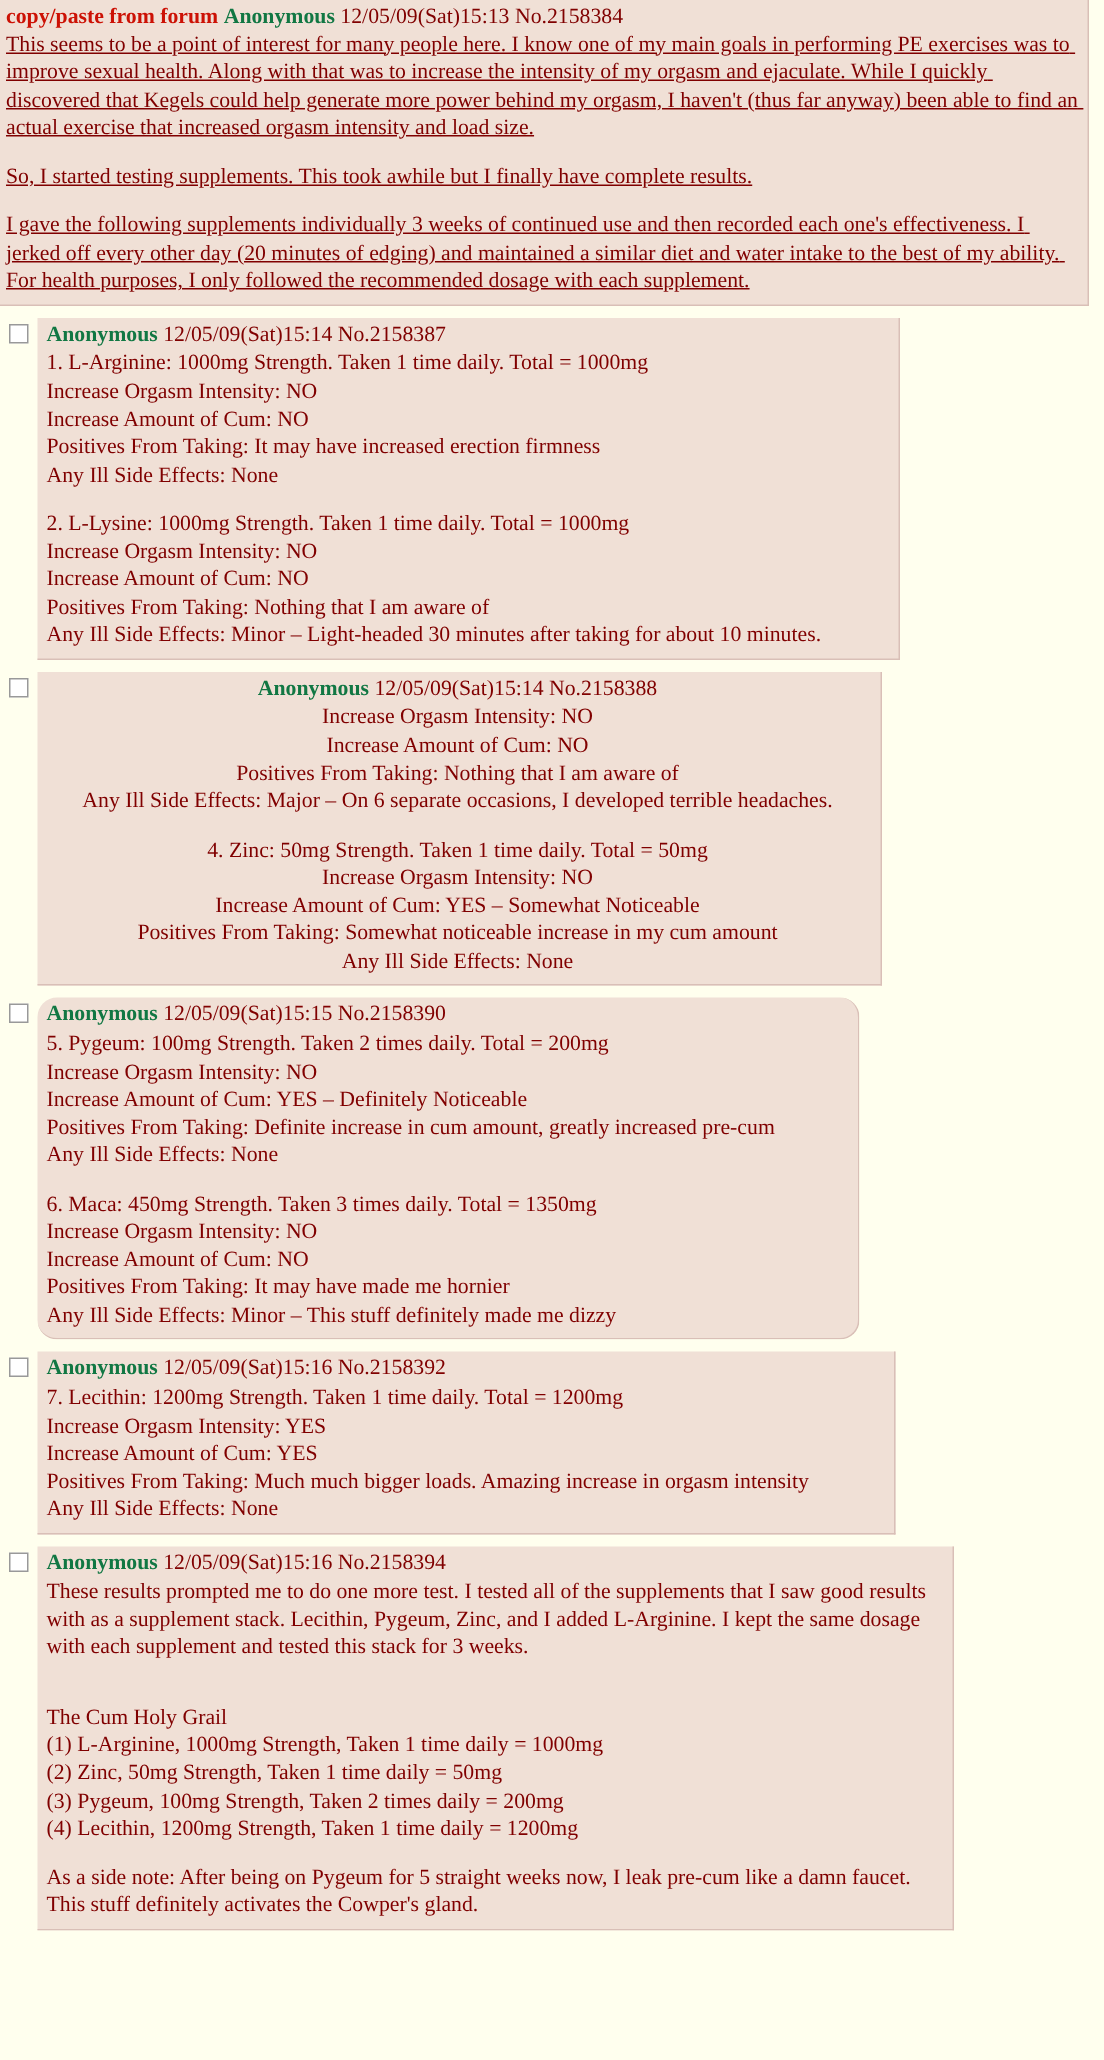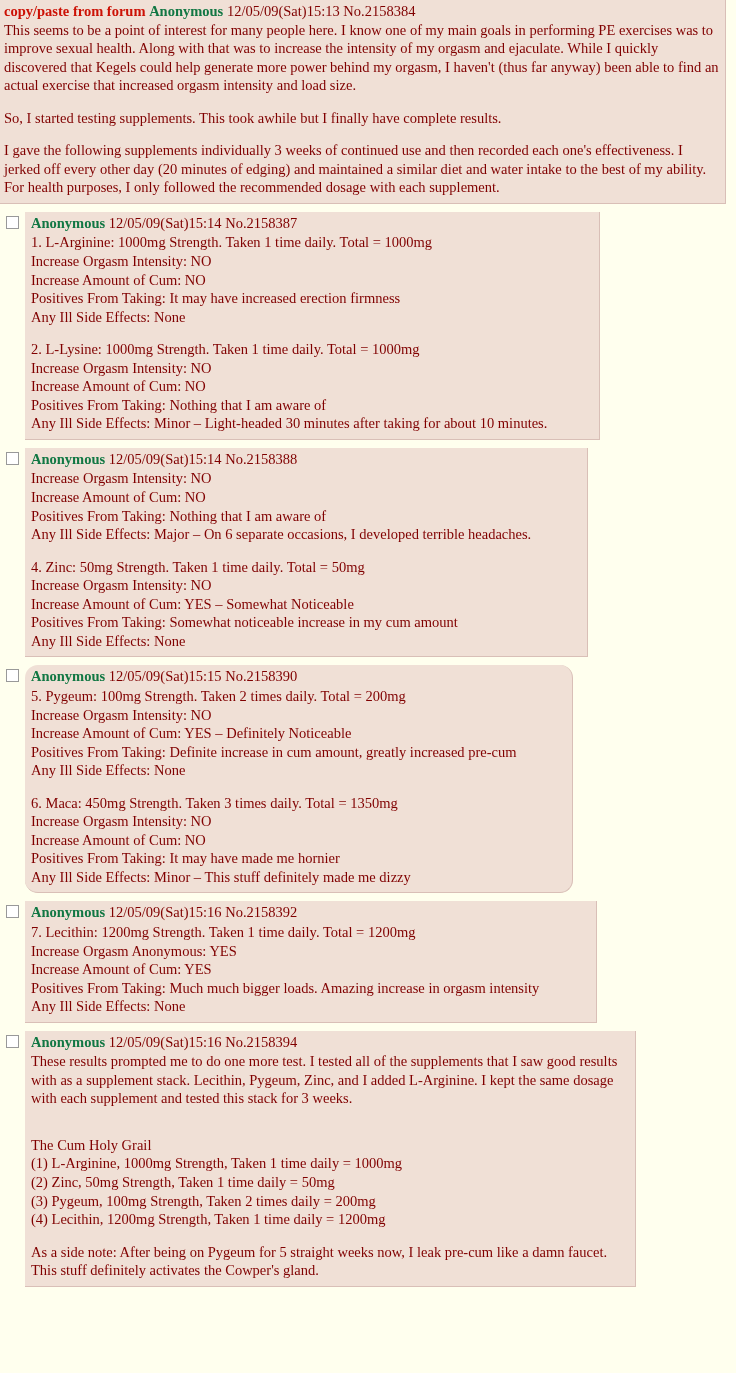--- a/index.html
+++ b/index.html
@@ -38,20 +38,21 @@
   }
   .name {
     color: #117743;
     font-weight: bold;
   }
   .meta {
     color: #800000;
   }
   .op-body p {
     margin: 0 0 0 0;
+    text-decoration: underline;
   }
   .op-body .blank {
     height: 14px;
   }
 
   
   .reply-wrap {
     padding: 0 16px 0 0;
     margin-top: 8px;
     display: flex;
@@ -82,21 +83,21 @@
   .reply-body p {
     margin: 0;
   }
   .reply-body .blank {
     height: 14px;
   }
   .post-line {
     white-space: pre-wrap;
   }
   .w1 { width: 575px; }
-  .w2 { width: 563px; }
+  .w2 { width: 563px; text-align: center; }
   .w3 { width: 548px; border-radius: 13px; }
   .w4 { width: 572px; }
   .w5 { width: 728px; }
 </style>
 </head>
 <body>
 
 <div class="board">
 
   <div class="op">
@@ -184,21 +185,21 @@
 
   <div class="reply-wrap">
     <div class="checkbox"></div>
     <div class="reply w4">
       <div class="reply-header">
         <span class="name">Anonymous</span>
         <span class="meta">12/05/09(Sat)15:16 No.2158392</span>
       </div>
       <div class="reply-body">
         <p class="post-line">7. Lecithin: 1200mg Strength. Taken 1 time daily. Total = 1200mg</p>
-        <p class="post-line">Increase Orgasm Anonymous: YES</p>
+        <p class="post-line">Increase Orgasm Intensity: YES</p>
         <p class="post-line">Increase Amount of Cum: YES</p>
         <p class="post-line">Positives From Taking: Much much bigger loads. Amazing increase in orgasm intensity</p>
         <p class="post-line">Any Ill Side Effects: None</p>
       </div>
     </div>
   </div>
 
   <div class="reply-wrap">
     <div class="checkbox"></div>
     <div class="reply w5">

